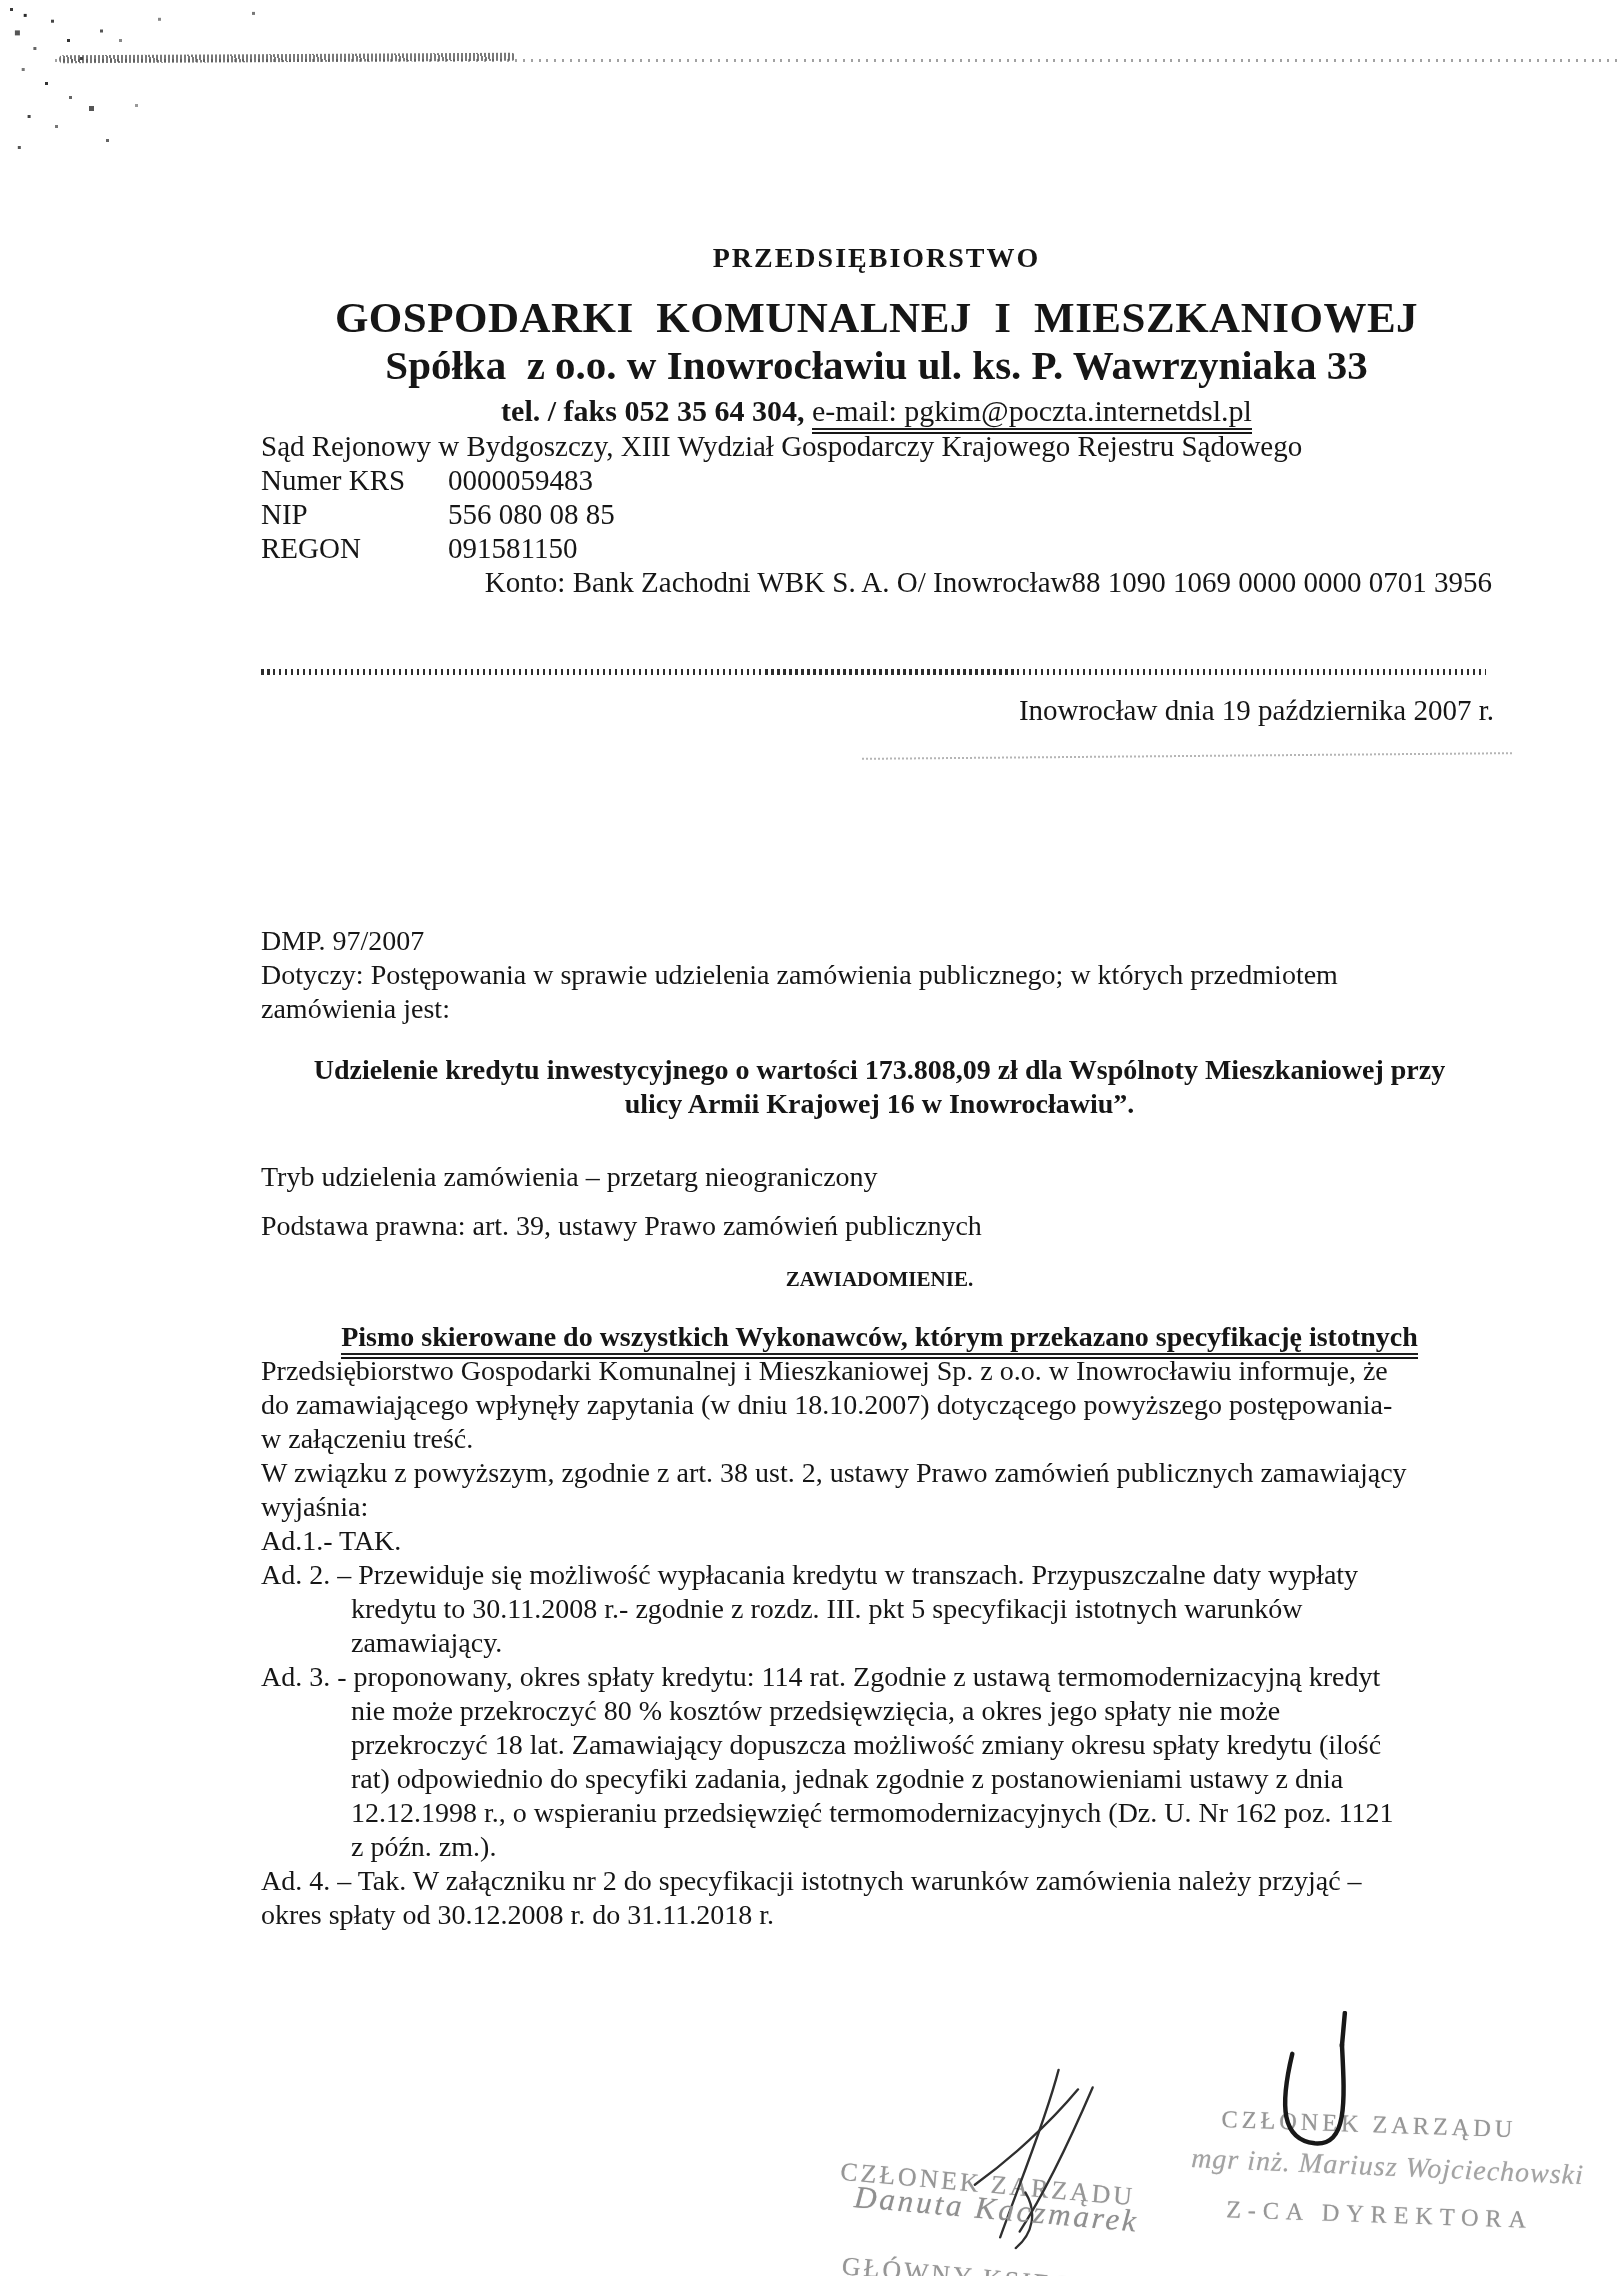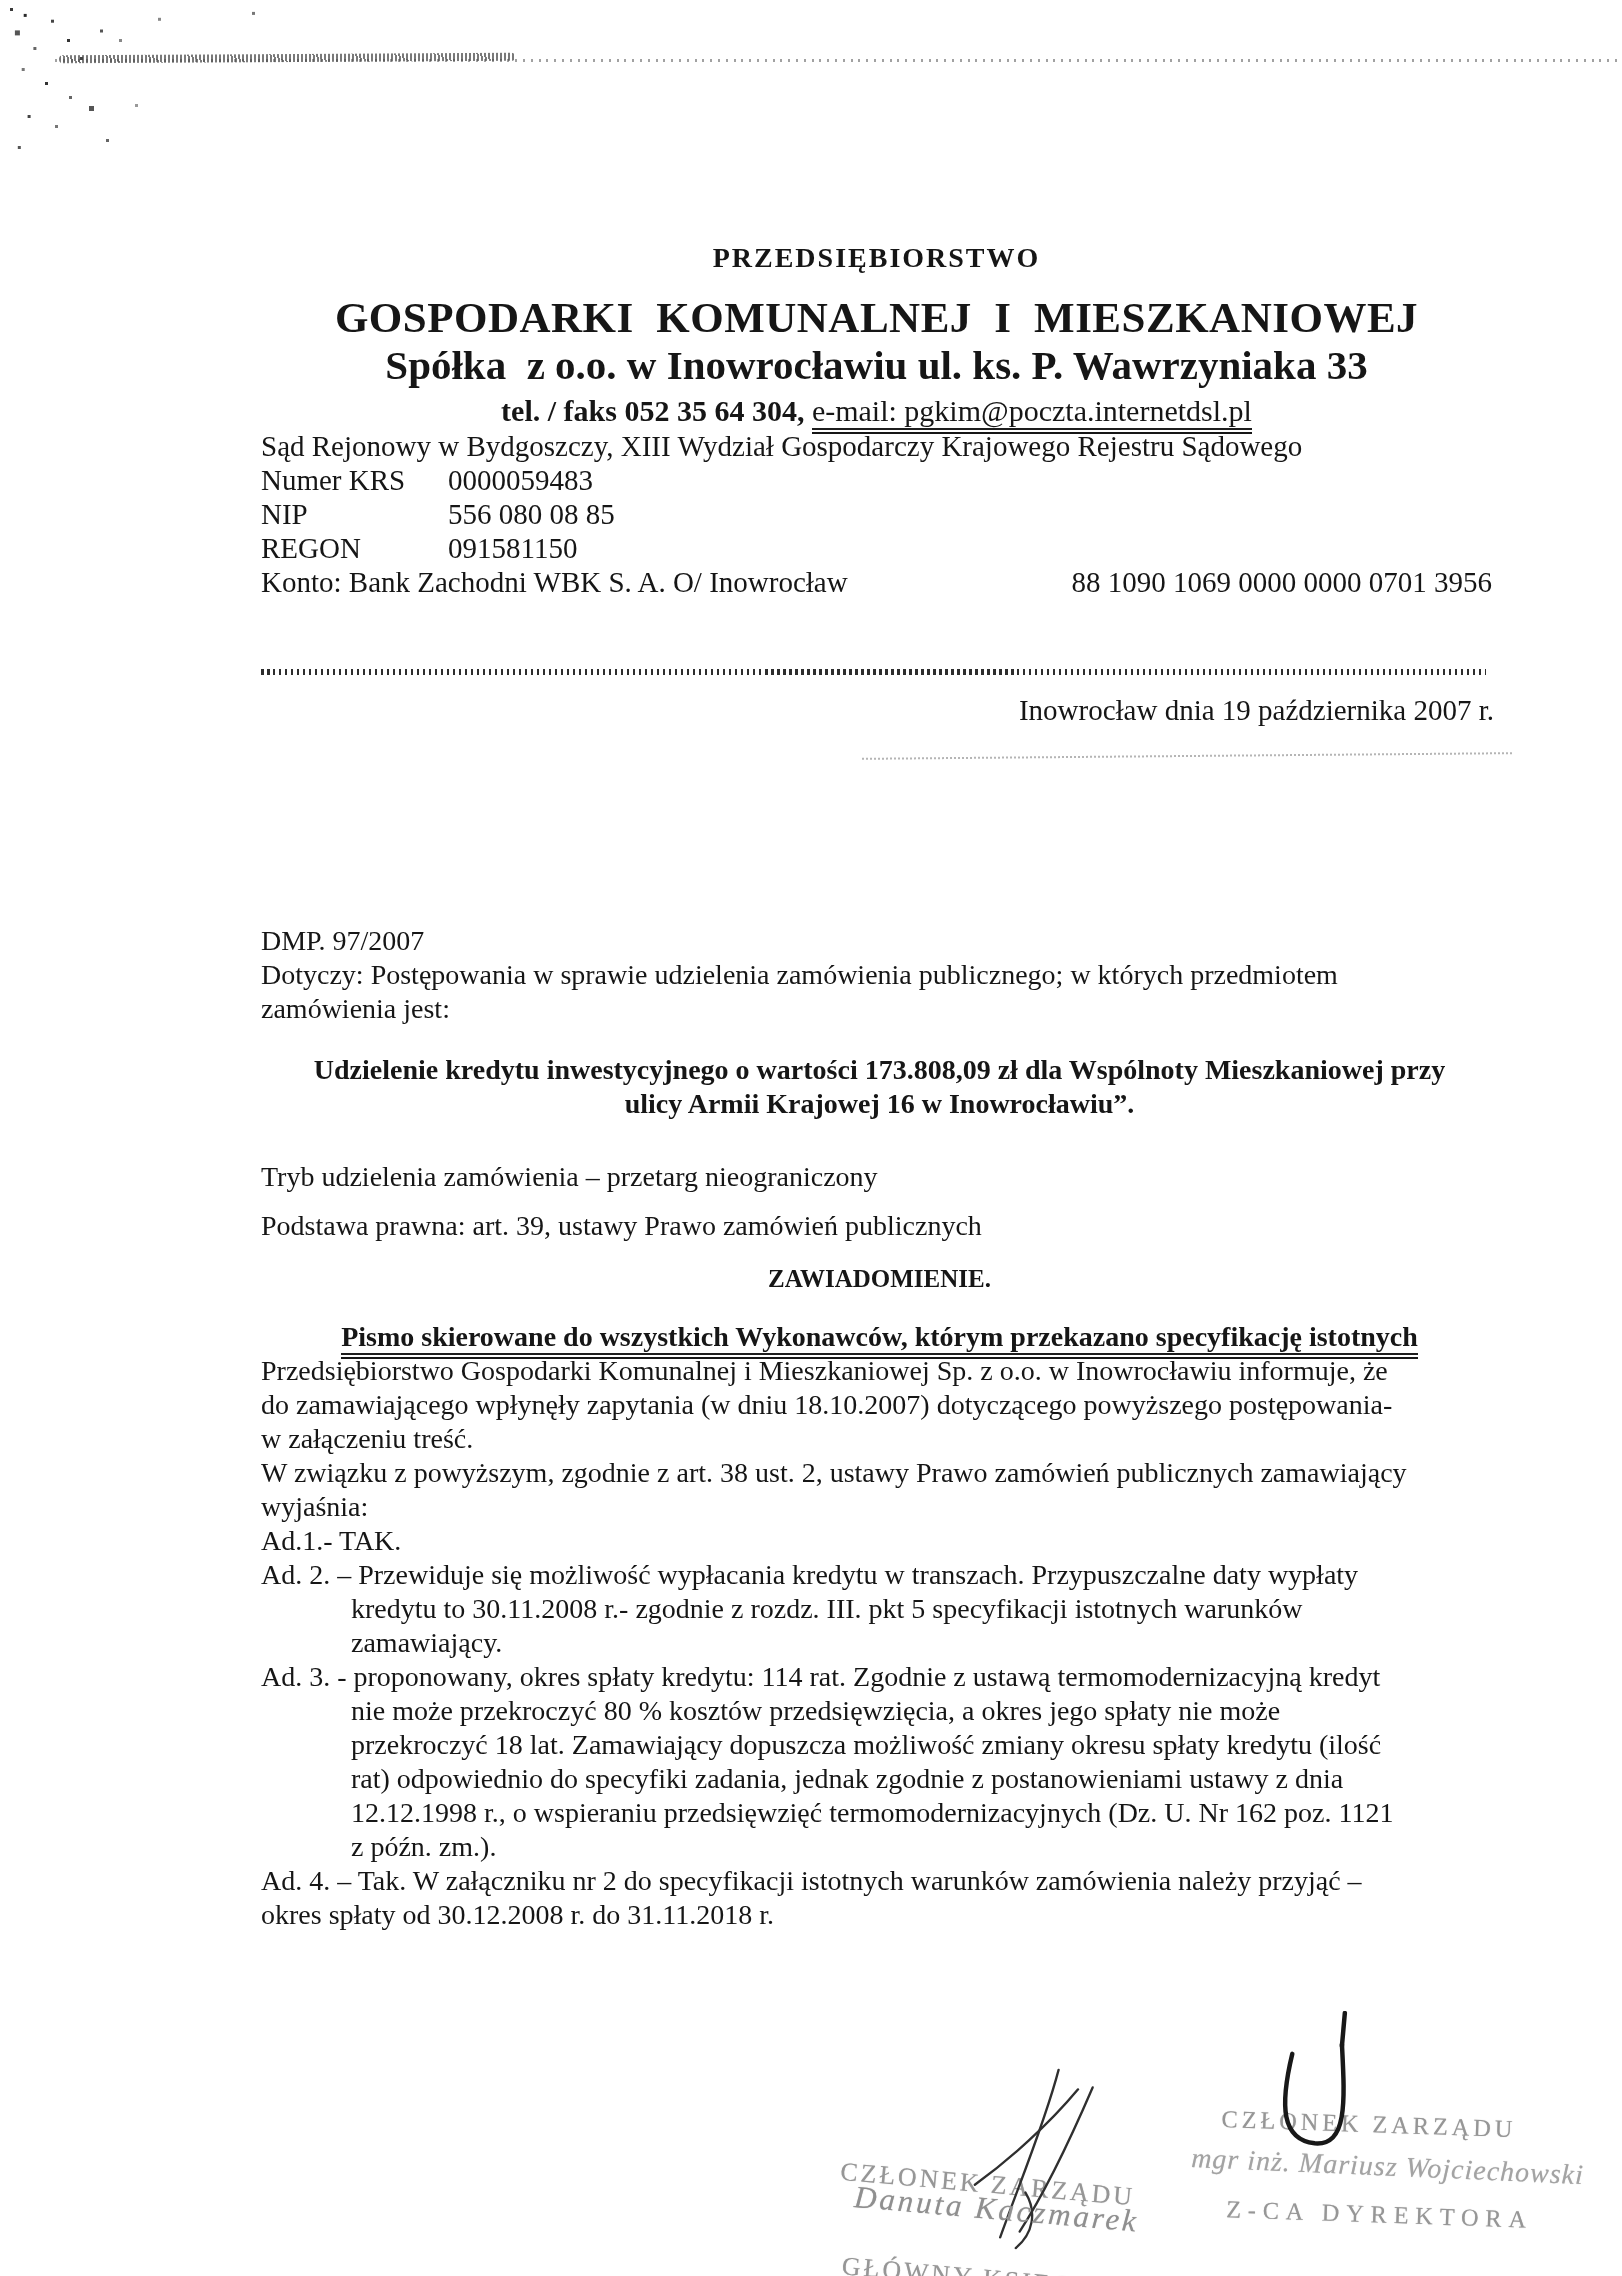--- a/index.html
+++ b/index.html
@@ -26,31 +26,31 @@
   .h2{top:293px; font-size:43px; font-weight:bold; letter-spacing:0.5px;}
   .h3{top:341px; font-size:41px; font-weight:bold;}
   .h4{top:394px; font-size:30px;}
   .h4 .phone{font-weight:bold;}
   .ul2{padding-bottom:6.8px;
     background:linear-gradient(#161616,#161616) 0 100%/100% 2px no-repeat,
                linear-gradient(#1d1d1d,#1d1d1d) 0 calc(100% - 3.9px)/100% 2px no-repeat;}
   .registry{position:absolute; left:261px; top:429px; width:1231px; font-size:29px; line-height:34px;}
   .registry .row{white-space:pre;}
   .lbl{display:inline-block; width:187px;}
-  .konto{display:flex; justify-content:space-between;}
+  .konto{display:flex; justify-content:flex-end;}
   .separator{position:absolute; left:261px; right:137px; top:669px; height:5.9px;
     background:repeating-linear-gradient(90deg,#2d2d2d 0 2.5px, transparent 2.5px 6px);}
   .dateline{position:absolute; top:694px; right:129px; font-size:29px;}
   .dateline-rule{position:absolute; top:755px; left:862px; width:650px; height:0;
     border-top:2px dotted #b5b5b5; transform:rotate(-.5deg);}
   
   .body{position:absolute; left:261px; top:924px; width:1237px; font-size:28px;}
   .bl{white-space:pre; line-height:34px; height:34px;}
   .bold{font-weight:bold;text-align:center;}
-  .center{text-align:center; font-size:25px;}
+  .center{text-align:center; font-size:21px;}
   .ind{padding-left:90px;}
   .mt15{margin-top:14.6px;} .mt20{margin-top:19.5px;} .mt25{margin-top:24.4px;}
   .mt28{margin-top:27px;} .mt40{margin-top:39px;}
   
   .stamp{position:absolute; color:#969696; text-shadow:0 0 1px #c4c4c4; white-space:pre;}
   .sig-left-stamp{left:847px; top:2097px; font-size:26px; letter-spacing:2.9px; transform:rotate(5deg); transform-origin:left top;}
   .sig-left-stamp .l2{margin-left:9.8px; margin-top:3.9px;}
   .sig-left-name{position:absolute; left:856px; top:2179px; font-size:31px; font-style:italic;
     color:#8f8f8f; letter-spacing:2.9px; transform:rotate(5deg); transform-origin:left top; text-shadow:0 0 1px #bbb;}
   .sig-right-stamp{left:1224px; top:2049px; font-size:24.4px; letter-spacing:3.9px; transform:rotate(2deg); transform-origin:left top;}

